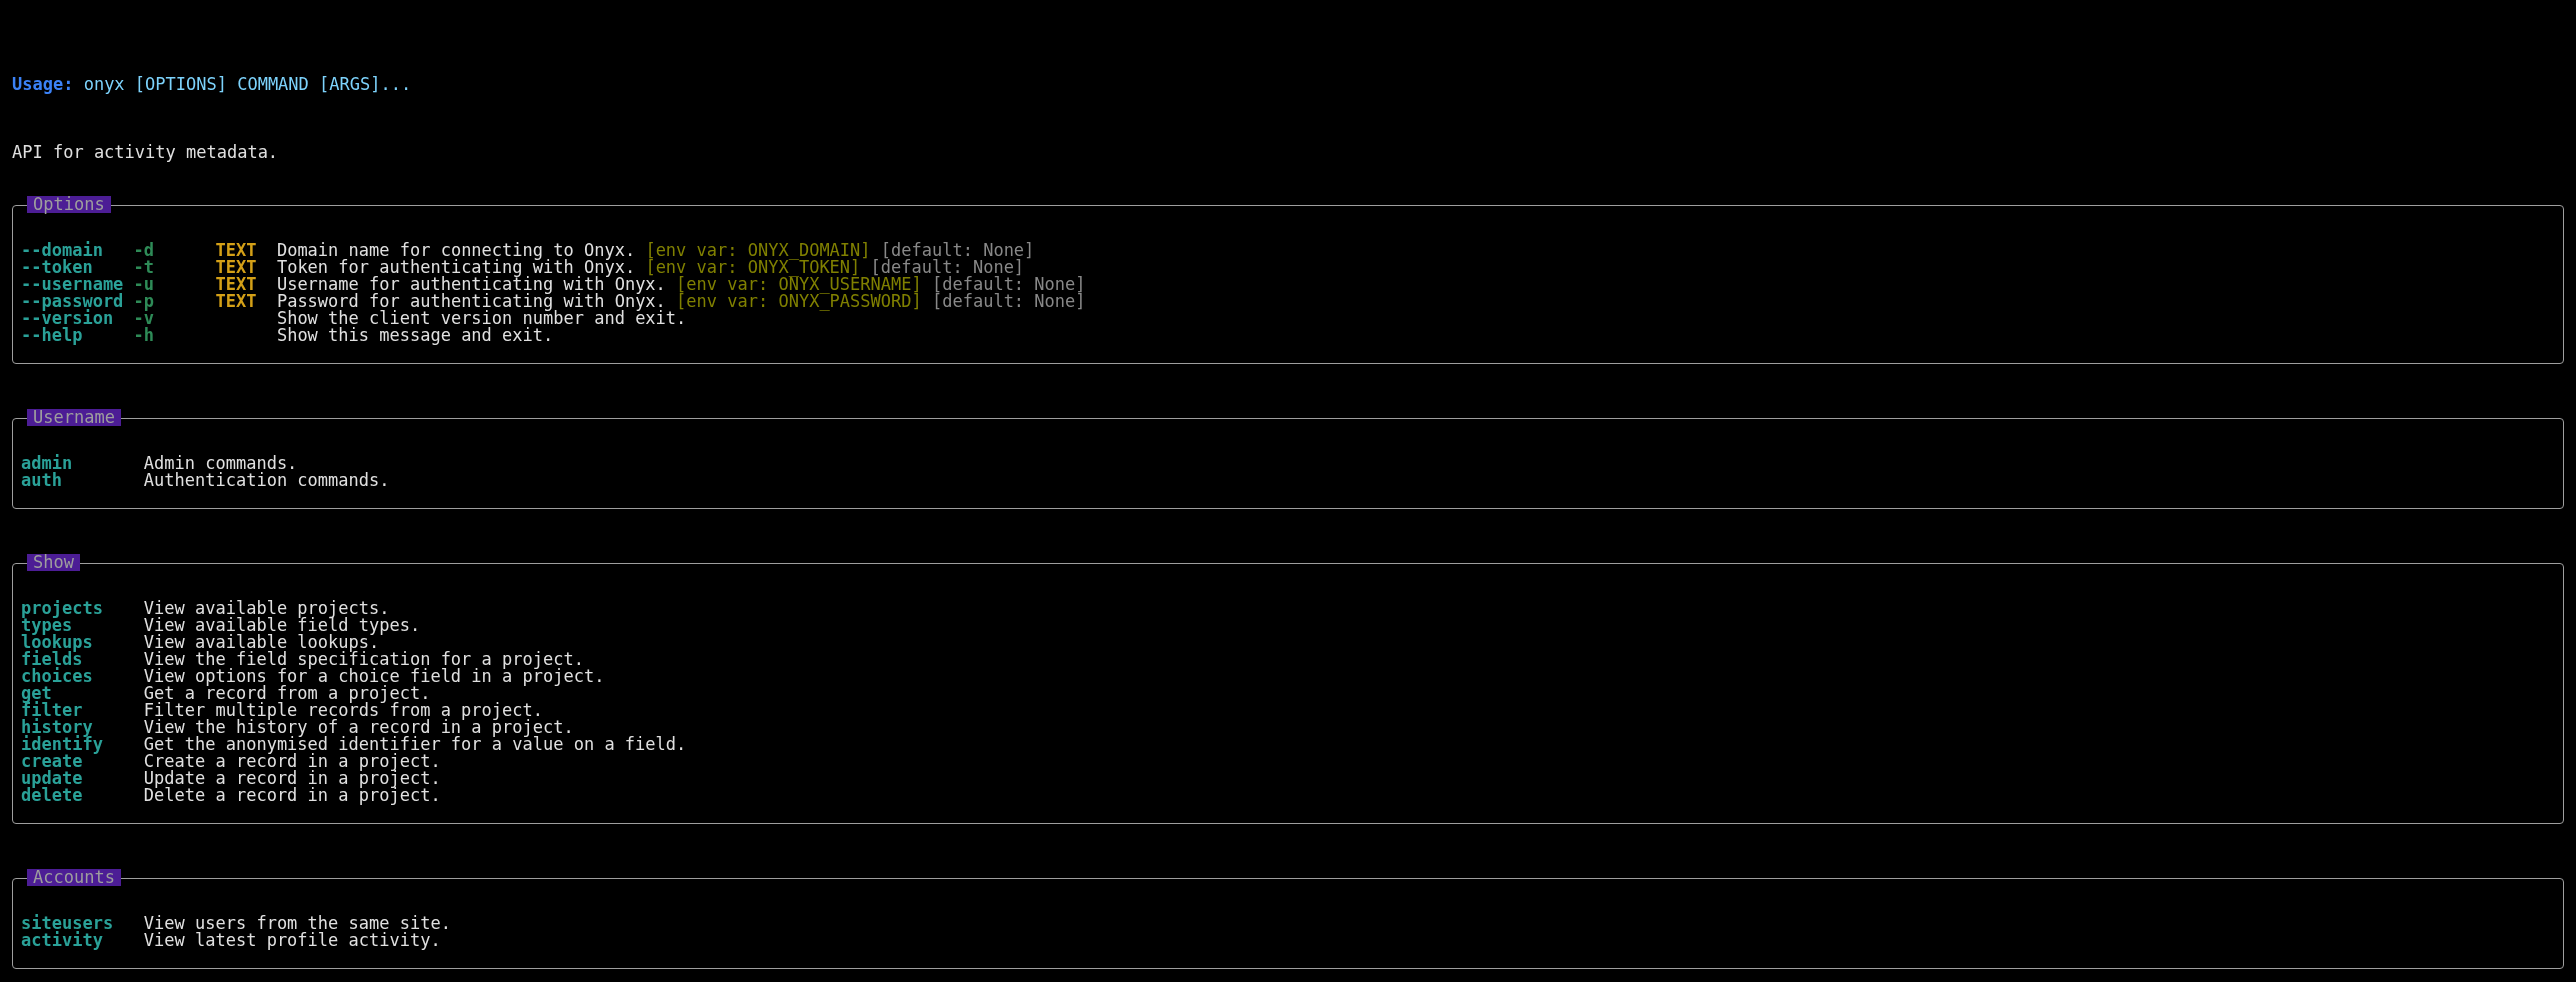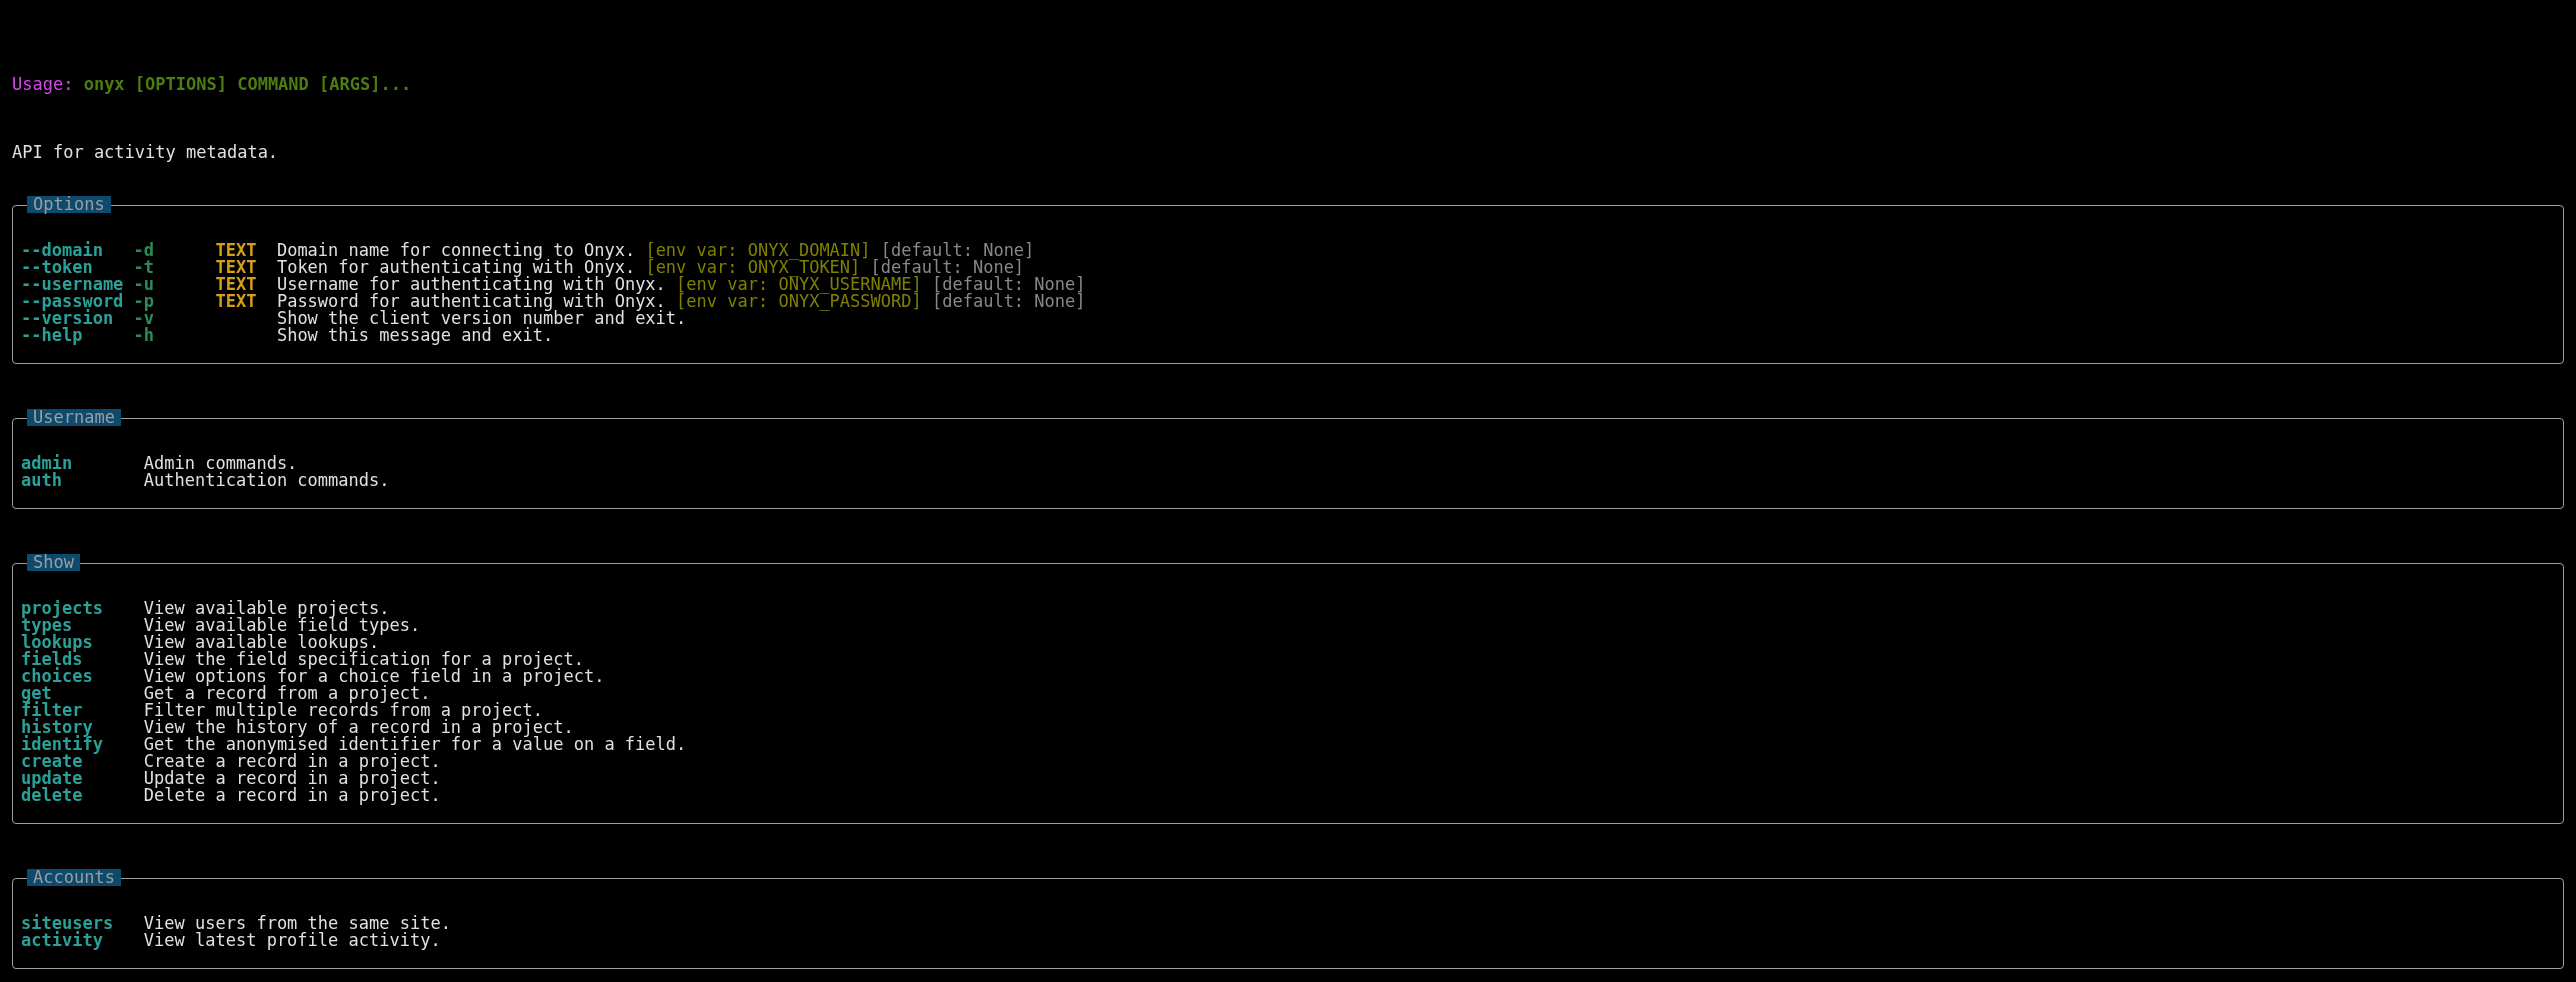--- a/index.html
+++ b/index.html
@@ -5,34 +5,34 @@
   body {
     background: #000000;
     color: #e0e0e0;
     font-family: "SF Mono", "Menlo", "Monaco", "Consolas", monospace;
     font-size: 17px;
     line-height: 1.0;
     padding: 8px 12px;
     margin: 0;
     white-space: pre;
   }
-  .usage-label { color: #d946ef; font-weight: normal; margin-top: 32px; }
-  .usage-text  { color: #4d7c0f; font-weight: bold; }
+  .usage-label { color: #3b82f6; font-weight: bold; margin-top: 32px; }
+  .usage-text  { color: #7dd3fc; font-weight: normal; }
   .box {
     border: 1px solid #9e9e9e;
     border-radius: 4px;
     margin: 10px 0;
     padding: 2px 8px 2px 8px;
     position: relative;
   }
   .box-title {
     position: absolute;
     top: -0.6em;
     left: 14px;
-    background: #0c4a6e;
+    background: #4c1d95;
     color: #9e9e9e;
     padding: 0 6px;
   }
   .opt-long  { color: #2aa198; font-weight: bold; }
   .opt-short { color: #2e8b57; font-weight: bold; }
   .opt-type  { color: #d4a017; font-weight: bold; }
   .env-var   { color: #808000; }
   .default   { color: #888888; }
   .cmd       { color: #2aa198; font-weight: bold; }
   .row { display: block; white-space: pre; }

